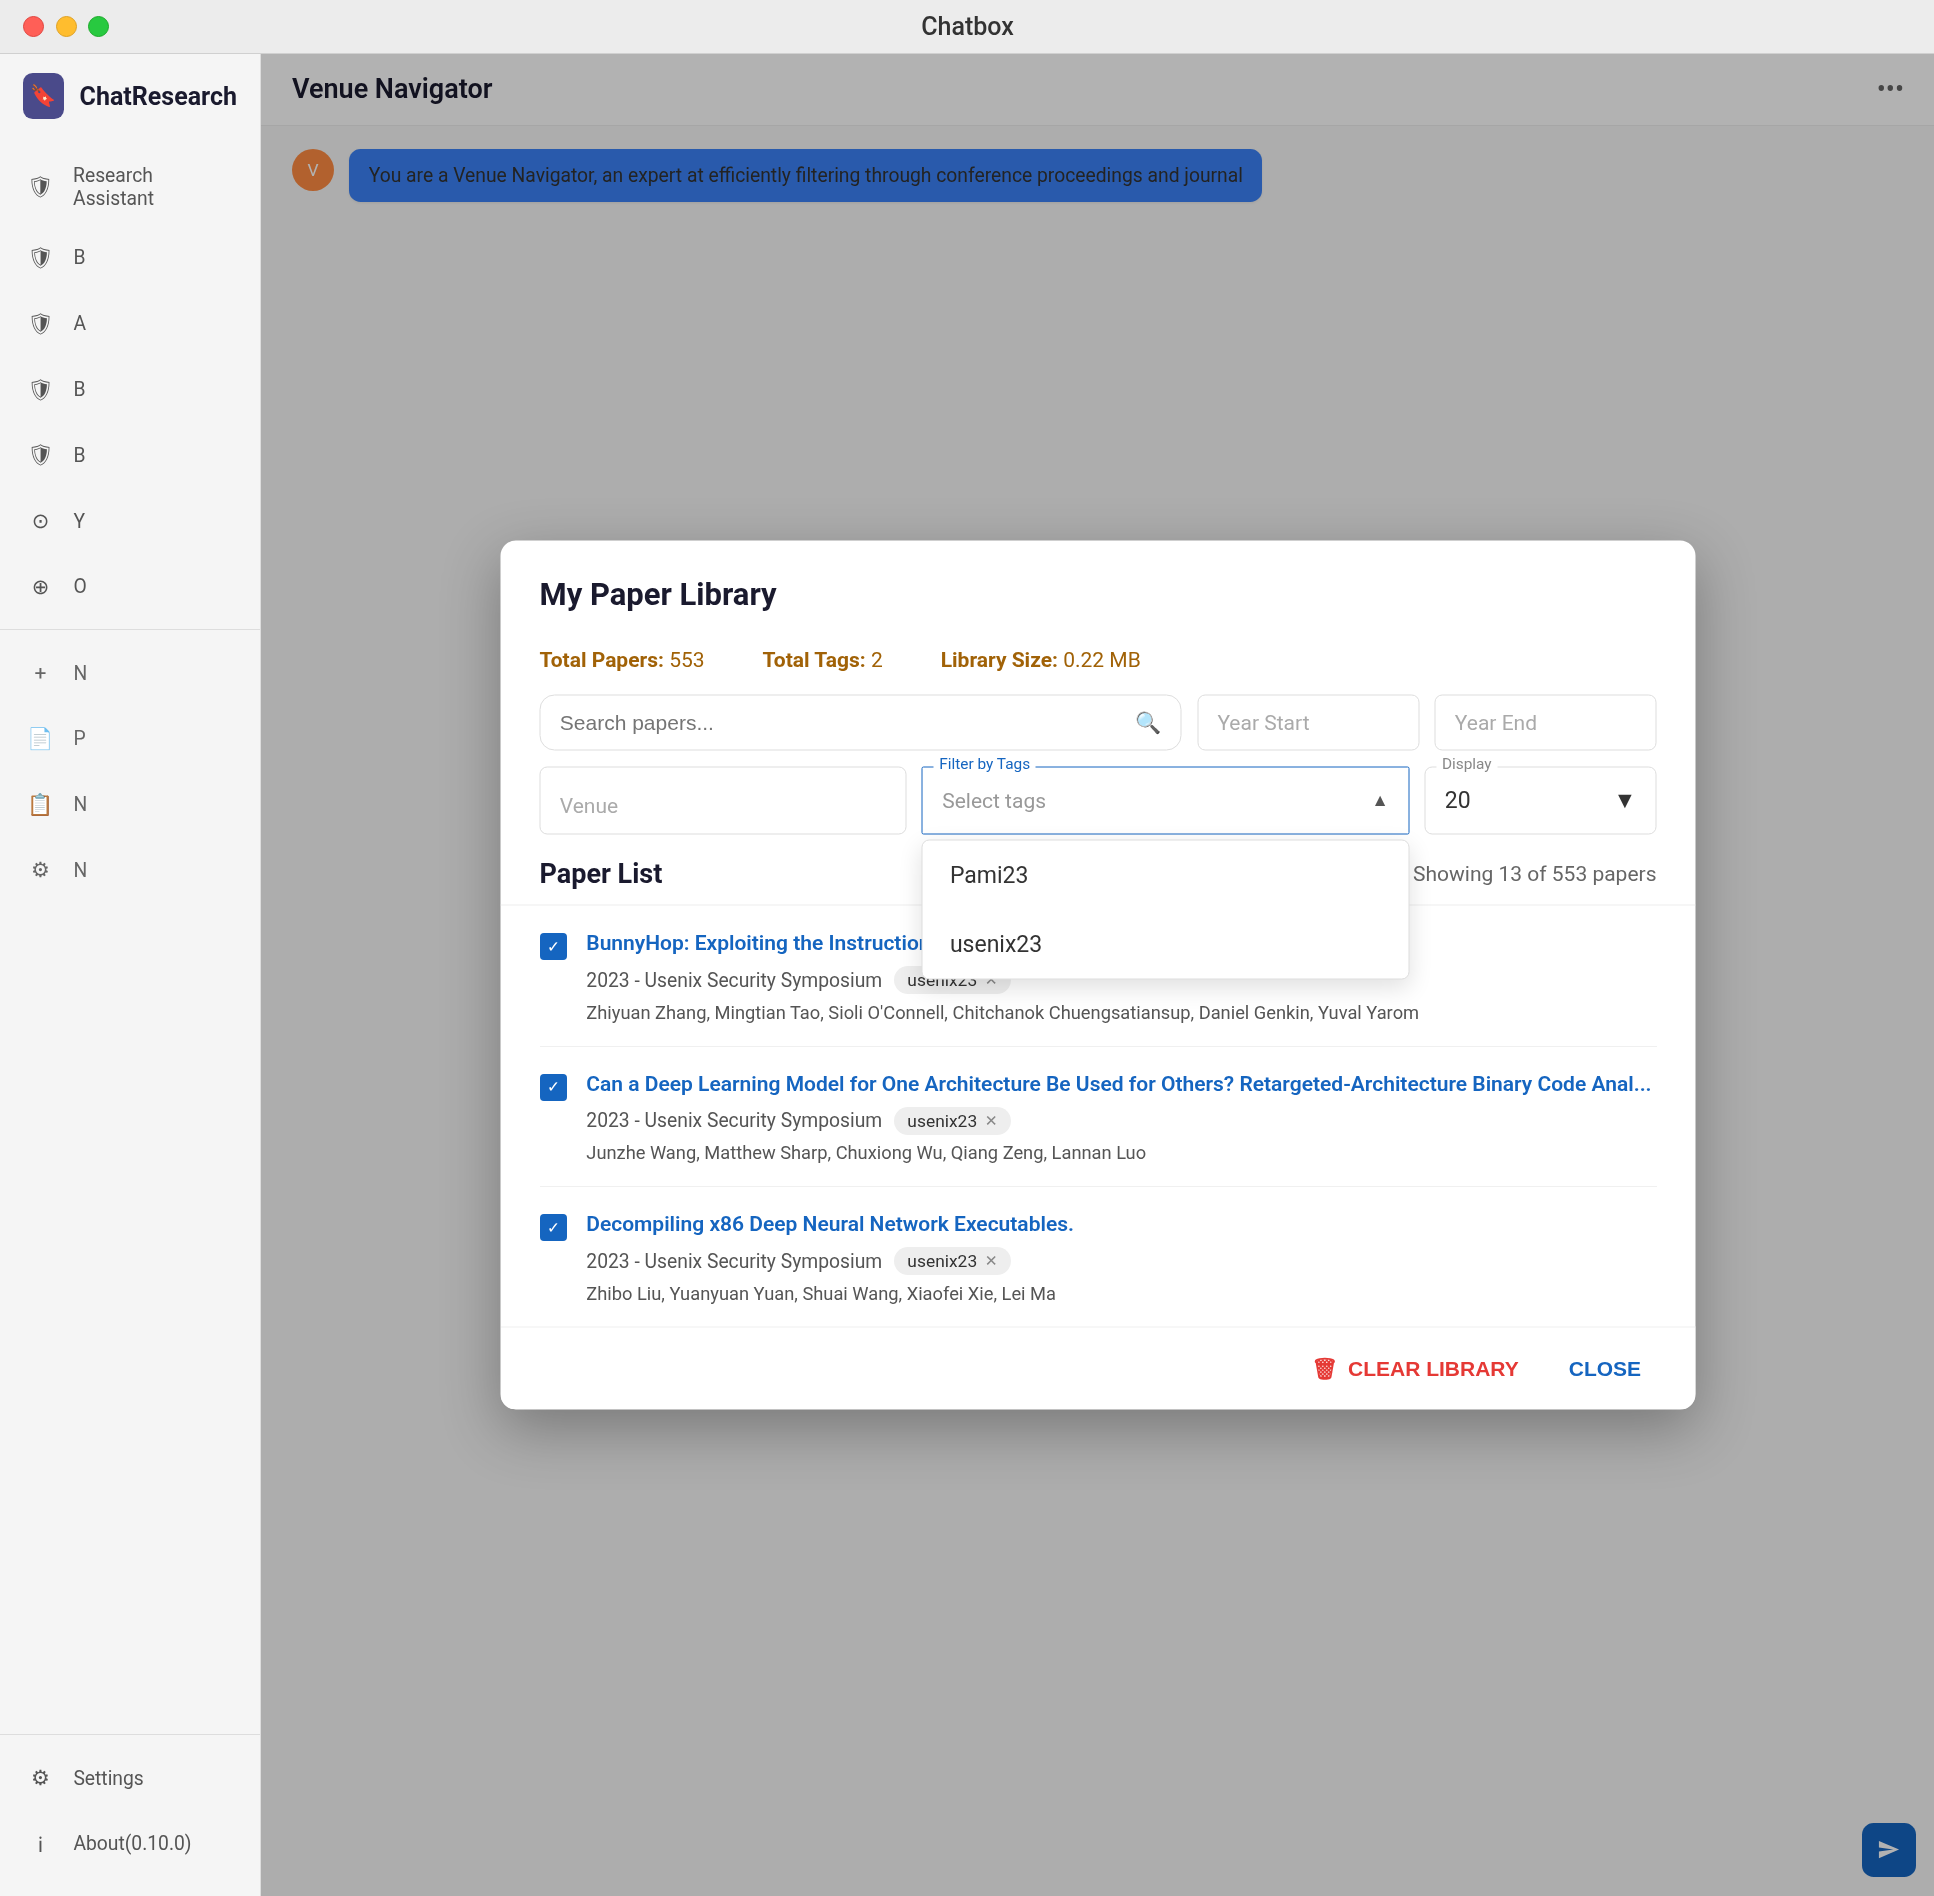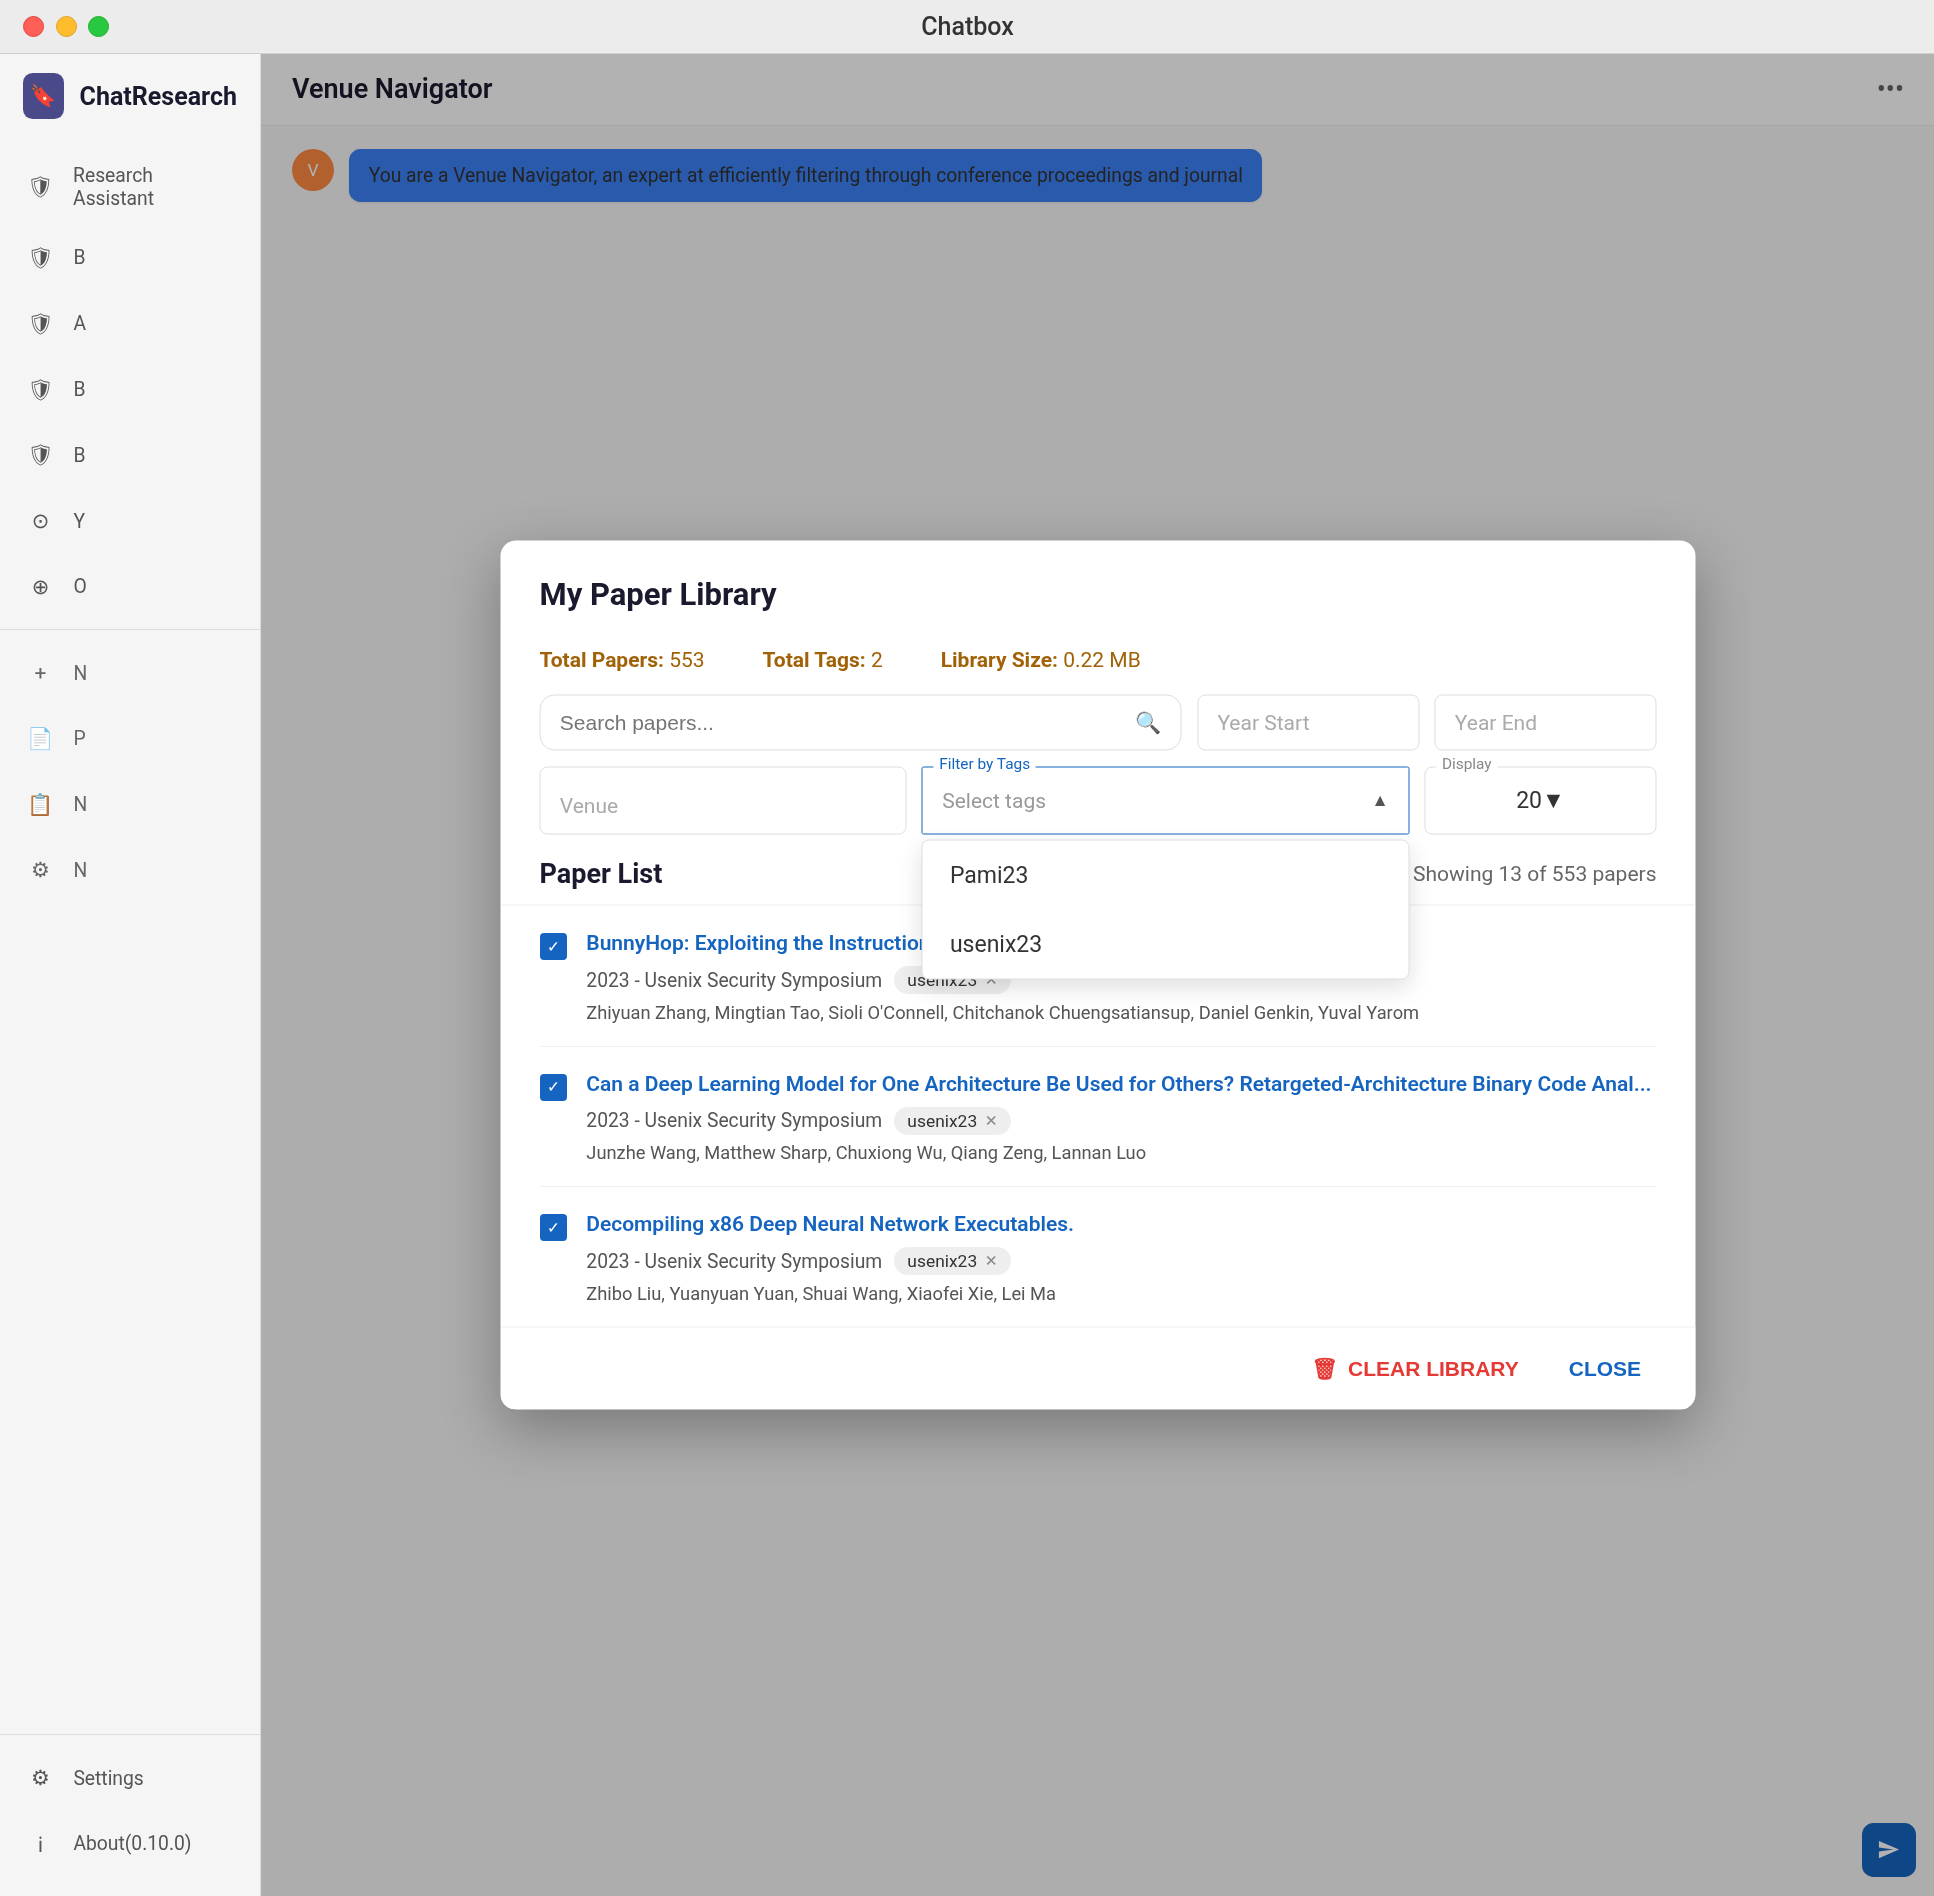--- a/index.html
+++ b/index.html
@@ -343,21 +343,21 @@
     .display-select {
       width: 100%;
       height: 68px;
       border: 1.4px solid #ddd;
       border-radius: 7.7px;
       padding: 15.4px 19.3px;
       font-size: 23px;
       color: #333;
       display: flex;
       align-items: center;
-      justify-content: center;
+      justify-content: space-between;
       cursor: pointer;
       background: white;
     }
 
     
     .paper-list-section {
       padding: 23px 39px 0;
     }
     .paper-list-header {
       display: flex;

